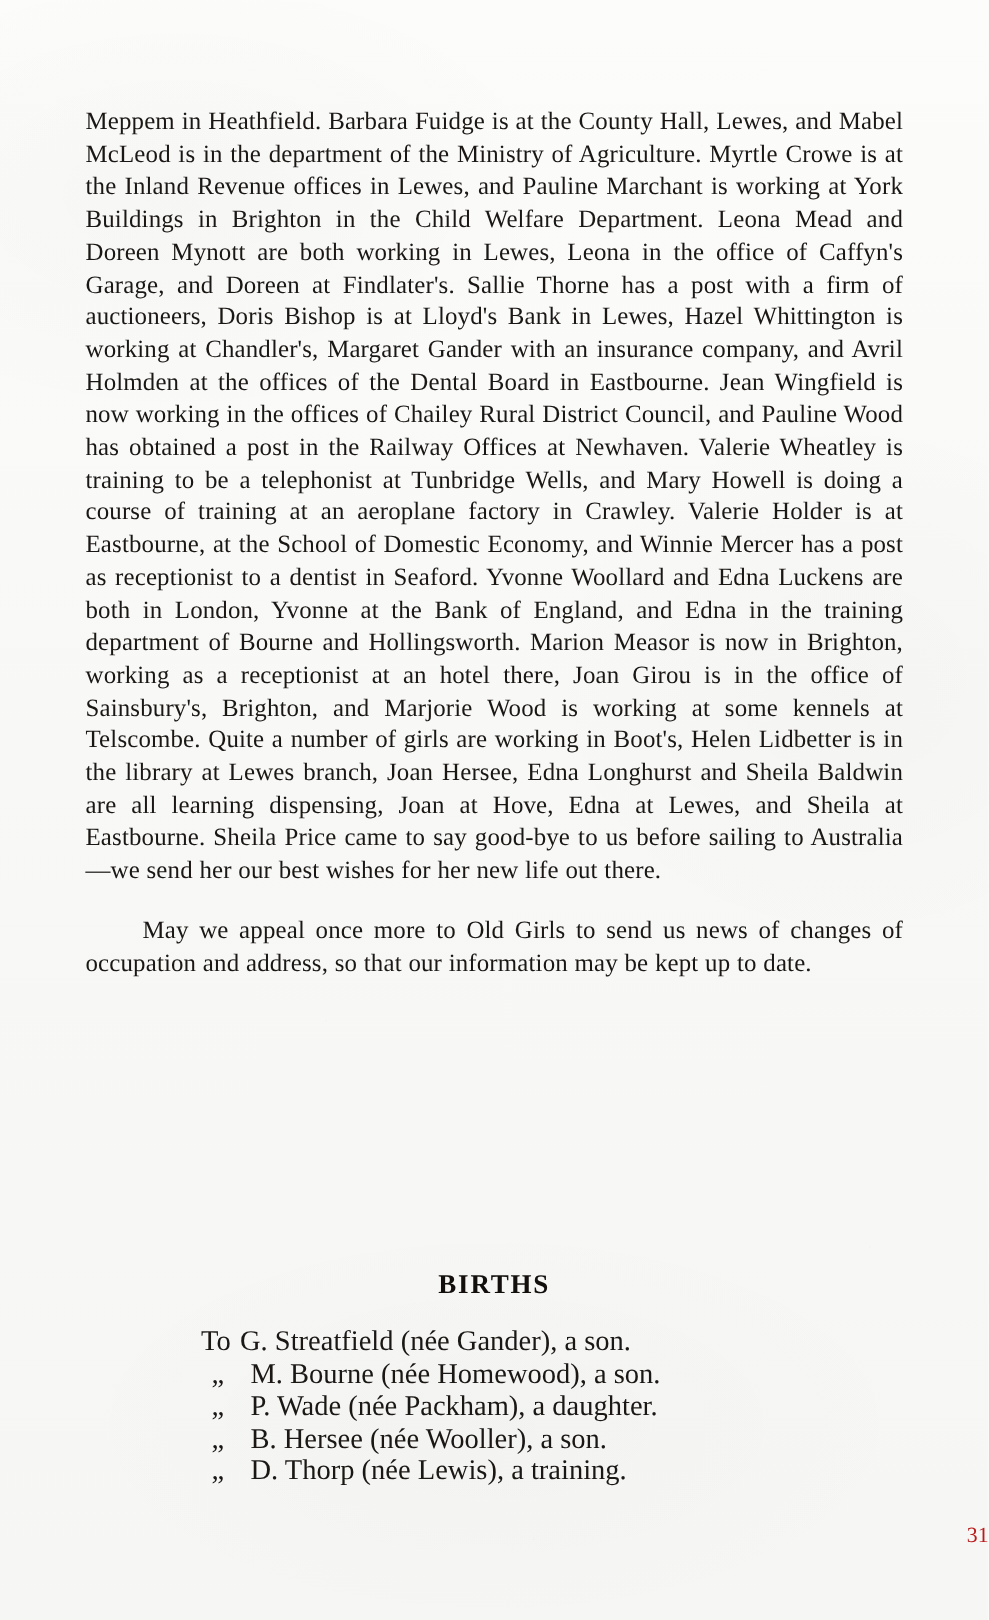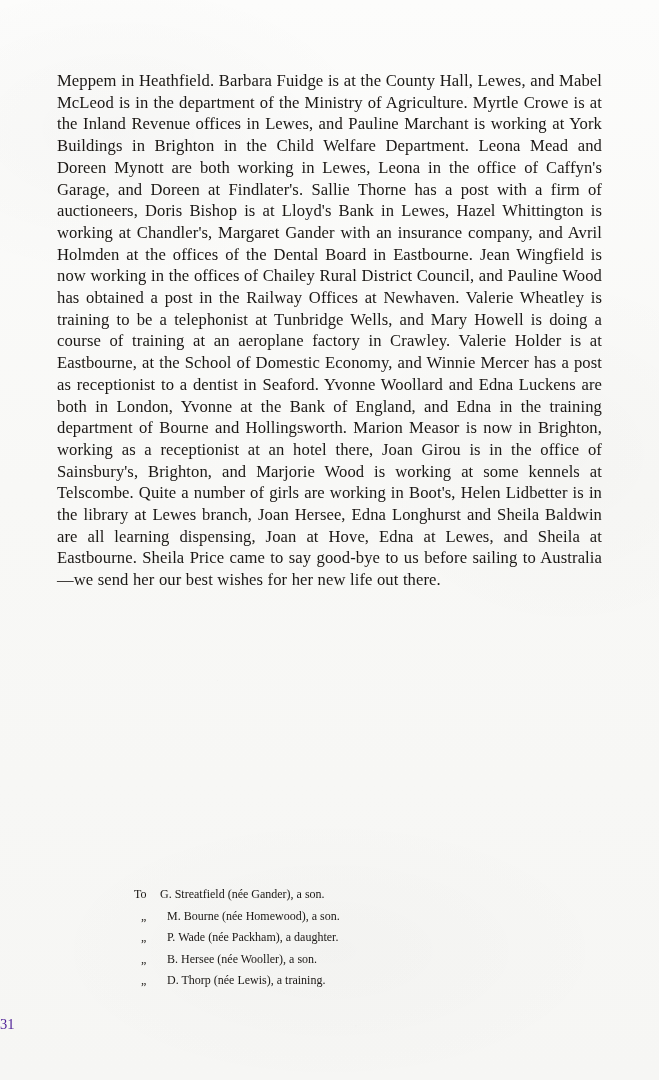--- a/index.html
+++ b/index.html
@@ -77,21 +77,21 @@
   }
 
   .births-list {
     position: absolute;
     left: 134px;
     top: 884px;
     width: 440px;
   }
 
   .births-list .birth-row {
-    font-size: 12px;
+    font-size: 19px;
     line-height: 21.6px;
     white-space: nowrap;
     color: #1a1714;
   }
 
   .births-list .birth-row .lead {
     display: inline-block;
     width: 26px;
     text-align: left;
   }
@@ -99,23 +99,23 @@
   .births-list .birth-row.ditto .lead {
     padding-left: 7px;
     letter-spacing: 0.5px;
   }
 
   .page-number {
     position: absolute;
     left: 0;
     right: 0;
     top: 1016px;
-    text-align: left;
+    text-align: right;
     font-size: 14.5px;
-    color: #4c1d95;
+    color: #b91c1c;
   }
 
   
   .speckle {
     position: absolute;
     inset: 0;
     z-index: 2;
     pointer-events: none;
     opacity: 0.5;
     background-image:
@@ -128,22 +128,24 @@
 </style>
 </head>
 <body>
 
 <div class="paper-texture"></div>
 
 <div class="page">
 
   <div class="text-block">
     <p class="body-par first">Meppem in Heathfield.  Barbara Fuidge is at the County Hall, Lewes, and Mabel McLeod is in the department of the Ministry of Agriculture.  Myrtle Crowe is at the Inland Revenue offices in Lewes, and Pauline Marchant is working at York Buildings in Brighton in the Child Welfare Department.  Leona Mead and Doreen Mynott are both working in Lewes, Leona in the office of Caffyn's Garage, and Doreen at Findlater's.  Sallie Thorne has a post with a firm of auctioneers, Doris Bishop is at Lloyd's Bank in Lewes, Hazel Whittington is working at Chandler's, Margaret Gander with an insurance company, and Avril Holmden at the offices of the Dental Board in Eastbourne.  Jean Wingfield is now working in the offices of Chailey Rural District Council, and Pauline Wood has obtained a post in the Railway Offices at Newhaven.  Valerie Wheatley is training to be a telephonist at Tunbridge Wells, and Mary Howell is doing a course of training at an aeroplane factory in Crawley.  Valerie Holder is at Eastbourne, at the School of Domestic Economy, and Winnie Mercer has a post as receptionist to a dentist in Seaford.  Yvonne Woollard and Edna Luckens are both in London, Yvonne at the Bank of England, and Edna in the training department of Bourne and Hollingsworth.  Marion Measor is now in Brighton, working as a receptionist at an hotel there, Joan Girou is in the office of Sainsbury's, Brighton, and Marjorie Wood is working at some kennels at Telscombe.  Quite a number of girls are working in Boot's, Helen Lidbetter is in the library at Lewes branch, Joan Hersee, Edna Longhurst and Sheila Baldwin are all learning dispensing, Joan at Hove, Edna at Lewes, and Sheila at Eastbourne.  Sheila Price came to say good-bye to us before sailing to Australia—we send her our best wishes for her new life out there.</p>
+    <p class="body-par second">May we appeal once more to Old Girls to send us news of changes of occupation and address, so that our information may be kept up to date.</p>
   </div>
 
+  <div class="births-heading">BIRTHS</div>
 
   <div class="births-list">
     <div class="birth-row">
       <span class="lead">To</span><span>G. Streatfield (née Gander), a son.</span>
     </div>
     <div class="birth-row ditto">
       <span class="lead">„</span><span>M. Bourne (née Homewood), a son.</span>
     </div>
     <div class="birth-row ditto">
       <span class="lead">„</span><span>P. Wade (née Packham), a daughter.</span>

